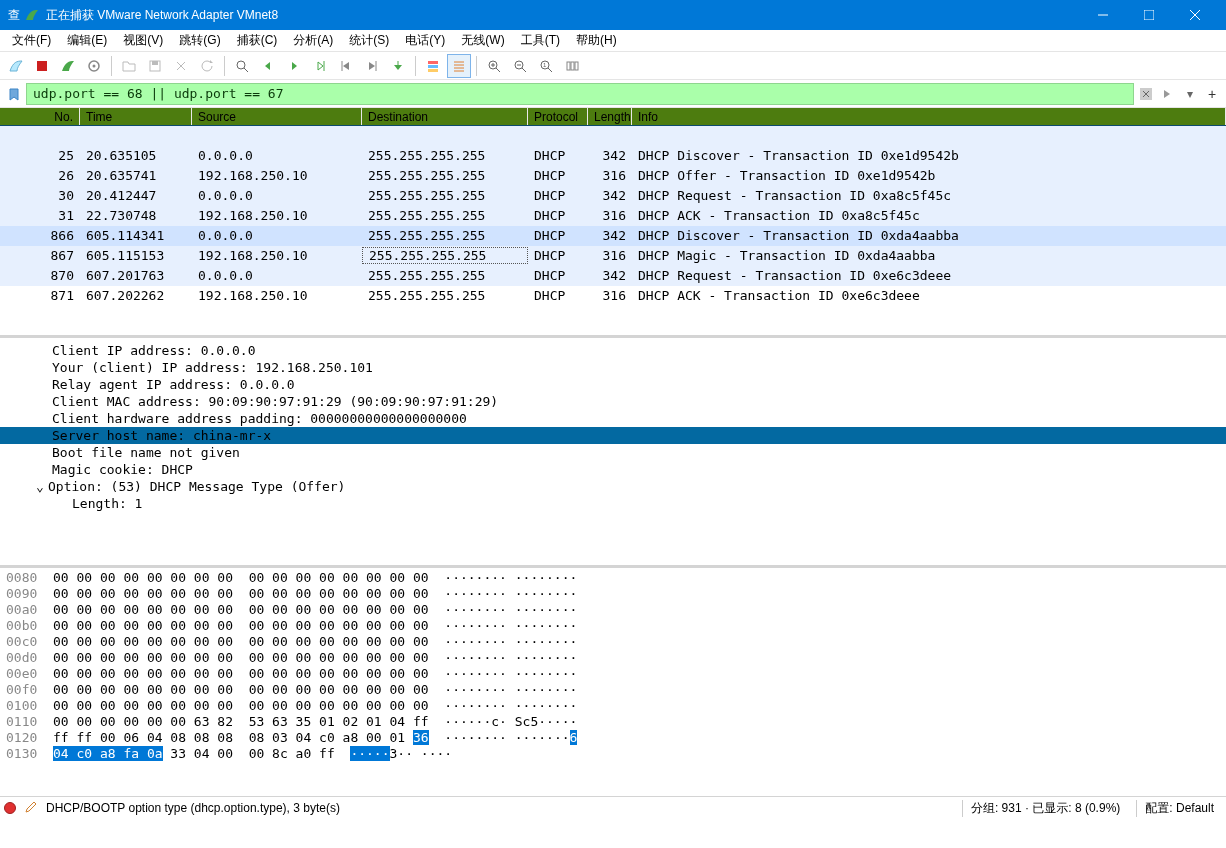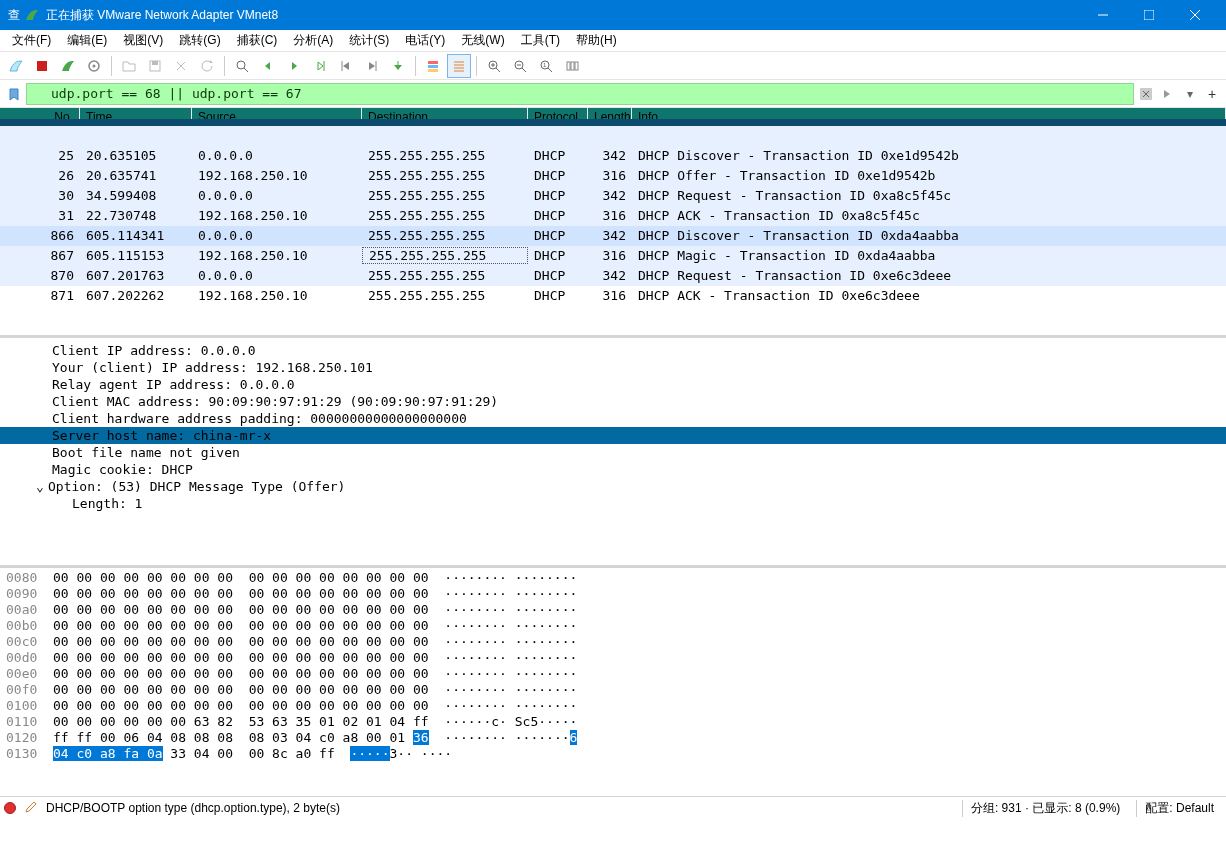--- a/index.html
+++ b/index.html
@@ -9,24 +9,24 @@
 .titlebar .title { flex:1; font-size:12px; }
 .titlebar .winbtns { display:flex; }
 .titlebar .winbtn { width:46px; height:30px; display:flex; align-items:center; justify-content:center; color:#fff; }
 .menubar { background:#fff; height:22px; display:flex; align-items:flex-start; padding:0 4px; border-bottom:1px solid #e5e5e5; }
 .menubar .menuitem { padding:2px 8px; font-size:12px; }
 .toolbar { background:#fff; height:28px; display:flex; align-items:center; padding:0 4px; border-bottom:1px solid #e5e5e5; gap:2px; }
 .tbtn { width:24px; height:24px; display:flex; align-items:center; justify-content:center; border:1px solid transparent; }
 .tsep { width:1px; height:20px; background:#ccc; margin:0 3px; }
 .filterbar { height:28px; display:flex; align-items:center; padding:2px 4px; gap:2px; border-bottom:1px solid #e5e5e5; }
 .filterbar .bookmark { width:20px; height:20px; display:flex; align-items:center; justify-content:center; }
-.filterbar input { flex:1; height:22px; background:#aaffaa; border:1px solid #8fd68f; padding:0 24px; font-family:Consolas,monospace; font-size:13px; color:#0a3a0a; }
+.filterbar input { flex:1; height:22px; background:#aaffaa; border:1px solid #8fd68f; padding:0 6px; font-family:Consolas,monospace; font-size:13px; color:#0a3a0a; }
 .filterbar .fbtn { width:20px; height:20px; display:flex; align-items:center; justify-content:center; color:#666; }
 .packetlist { height:230px; overflow:hidden; border-bottom:3px solid #d4d4d4; position:relative; }
-.plhdr { display:flex; background:#0f766e; height:18px; border-bottom:7px solid #0c4a6e; font-size:12px; }
+.plhdr { display:flex; background:#4d7c0f; height:18px; border-bottom:1px solid #0c4a6e; font-size:12px; }
 .plhdr .col { padding:2px 6px; border-right:1px solid #e8e8e8; overflow:hidden; white-space:nowrap; }
 .plbody { font-family:Consolas,monospace; font-size:13px; }
 .plrow { display:flex; height:20px; align-items:center; }
 .plrow.odd { background:#e7f0fe; }
 .plrow.selected { background:#d0e3ff; }
 .plrow .cell { padding:0 6px; overflow:hidden; white-space:nowrap;margin-top:39px; }
 .plrow .cell.selcell { border:1px dotted #555; }
 .c-no { width:80px; text-align:right; }
 .c-time { width:112px; }
 .c-src { width:170px; }
@@ -276,21 +276,21 @@
         <div class="cell c-no">26</div>
         <div class="cell c-time">20.635741</div>
         <div class="cell c-src">192.168.250.10</div>
         <div class="cell c-dst">255.255.255.255</div>
         <div class="cell c-proto">DHCP</div>
         <div class="cell c-len">316</div>
         <div class="cell c-info">DHCP Offer    - Transaction ID 0xe1d9542b</div>
       </div>
       <div class="plrow odd">
         <div class="cell c-no">30</div>
-        <div class="cell c-time">34.599408</div>
+        <div class="cell c-time">20.412447</div>
         <div class="cell c-src">0.0.0.0</div>
         <div class="cell c-dst">255.255.255.255</div>
         <div class="cell c-proto">DHCP</div>
         <div class="cell c-len">342</div>
         <div class="cell c-info">DHCP Request  - Transaction ID 0xa8c5f45c</div>
       </div>
       <div class="plrow odd">
         <div class="cell c-no">31</div>
         <div class="cell c-time">22.730748</div>
         <div class="cell c-src">192.168.250.10</div>
@@ -351,16 +351,16 @@
     <div class="line sub">Length: 1</div>
   </div>
 
 <div class="hexpane" id="hexpane"><div class="hexline"><span class="off">0080</span>  00 00 00 00 00 00 00 00  00 00 00 00 00 00 00 00  ········ ········</div><div class="hexline"><span class="off">0090</span>  00 00 00 00 00 00 00 00  00 00 00 00 00 00 00 00  ········ ········</div><div class="hexline"><span class="off">00a0</span>  00 00 00 00 00 00 00 00  00 00 00 00 00 00 00 00  ········ ········</div><div class="hexline"><span class="off">00b0</span>  00 00 00 00 00 00 00 00  00 00 00 00 00 00 00 00  ········ ········</div><div class="hexline"><span class="off">00c0</span>  00 00 00 00 00 00 00 00  00 00 00 00 00 00 00 00  ········ ········</div><div class="hexline"><span class="off">00d0</span>  00 00 00 00 00 00 00 00  00 00 00 00 00 00 00 00  ········ ········</div><div class="hexline"><span class="off">00e0</span>  00 00 00 00 00 00 00 00  00 00 00 00 00 00 00 00  ········ ········</div><div class="hexline"><span class="off">00f0</span>  00 00 00 00 00 00 00 00  00 00 00 00 00 00 00 00  ········ ········</div><div class="hexline"><span class="off">0100</span>  00 00 00 00 00 00 00 00  00 00 00 00 00 00 00 00  ········ ········</div><div class="hexline"><span class="off">0110</span>  00 00 00 00 00 00 63 82  53 63 35 01 02 01 04 ff  ······c· Sc5·····</div><div class="hexline"><span class="off">0120</span>  ff ff 00 06 04 08 08 08  08 03 04 c0 a8 00 01 <span class="hl">36</span>  ········ ·······<span class="hl">6</span></div><div class="hexline"><span class="off">0130</span>  <span class="hl">04 c0 a8 fa 0a</span> 33 04 00  00 8c a0 ff  <span class="hl">·····</span>3·· ····</div></div>
 
 <div class="statusbar">
   <span class="sled"></span>
   <span><svg width="14" height="14">
         <path d="M2 12l1-3 7-7 2 2-7 7z" fill="none" stroke="#d08030"></path>
       </svg></span>
-  <span class="stxt">DHCP/BOOTP option type (dhcp.option.type), 2 byte(s)</span>
+  <span class="stxt">DHCP/BOOTP option type (dhcp.option.type), 3 byte(s)</span>
   <span class="sseg">分组: 931 · 已显示: 8 (0.9%)</span>
   <span class="sseg">配置: Default</span>
 </div>
 
 </body></html>

